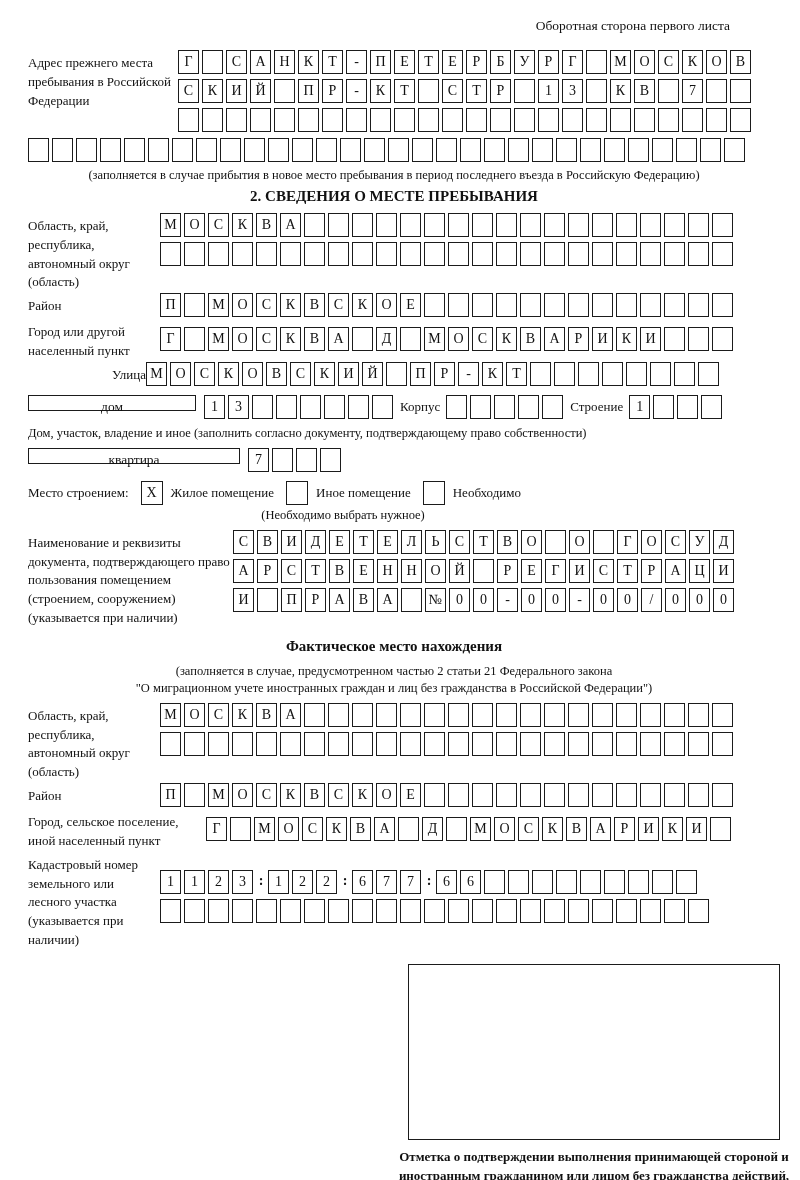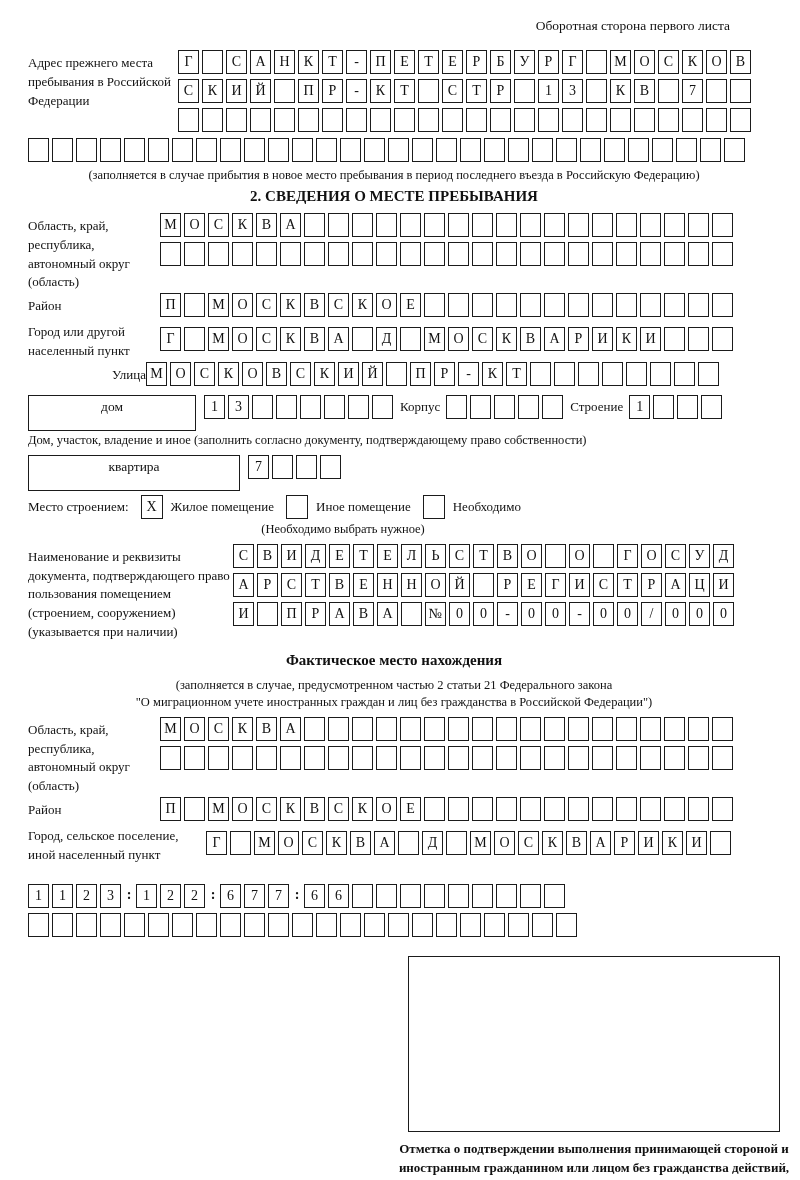--- a/index.html
+++ b/index.html
@@ -21,21 +21,21 @@
   .cell{display:inline-block;box-sizing:border-box;width:21px;height:24px;
         border:1.6px solid #1b1b1b;margin-right:3px;text-align:center;
         font-size:14px;line-height:21px;vertical-align:top;
         font-family:"Liberation Serif",serif;}
   .cell.sep{border:none;width:10px;margin-right:2px;font-weight:bold;line-height:22px;}
 
   .note{font-size:12.5px;line-height:1.35;}
   .center{text-align:center;font-family:Liberation Serif, serif;}
   .heading{font-size:15px;font-weight:bold;text-align:center;margin:4px 0 8px 0;}
 
-  .bigbox{box-sizing:border-box;height:36px;border:1.6px solid #1b1b1b;
+  .bigbox{box-sizing:border-box;height:16px;border:1.6px solid #1b1b1b;
           text-align:center;font-size:13.5px;line-height:21px;flex:none;margin-right:8px;}
   .dom-box{width:168px;}
   .kv-box{width:212px;}
   .inline-lbl{font-size:13px;padding:4px 6px 0 4px;flex:none;}
 
   .chkrow{margin-top:4px;}
   .chk{display:inline-block;box-sizing:border-box;width:22px;height:24px;
        border:1.6px solid #1b1b1b;text-align:center;font-size:14px;line-height:21px;
        vertical-align:middle;margin:0 8px 0 12px;}
   .chklbl{font-size:13px;vertical-align:middle;}
@@ -135,20 +135,21 @@
     <div class="lbl w132">Район</div>
     <div class="cellrow"><span class="cell">П</span><span class="cell"></span><span class="cell">М</span><span class="cell">О</span><span class="cell">С</span><span class="cell">К</span><span class="cell">В</span><span class="cell">С</span><span class="cell">К</span><span class="cell">О</span><span class="cell">Е</span><span class="cell"></span><span class="cell"></span><span class="cell"></span><span class="cell"></span><span class="cell"></span><span class="cell"></span><span class="cell"></span><span class="cell"></span><span class="cell"></span><span class="cell"></span><span class="cell"></span><span class="cell"></span><span class="cell"></span></div>
   </div>
 
   <div class="row">
     <div class="lbl w178" style="padding-top:0;">Город, сельское поселение, иной населенный пункт</div>
     <div class="cellrow" style="padding-top:4px;"><span class="cell">Г</span><span class="cell"></span><span class="cell">М</span><span class="cell">О</span><span class="cell">С</span><span class="cell">К</span><span class="cell">В</span><span class="cell">А</span><span class="cell"></span><span class="cell">Д</span><span class="cell"></span><span class="cell">М</span><span class="cell">О</span><span class="cell">С</span><span class="cell">К</span><span class="cell">В</span><span class="cell">А</span><span class="cell">Р</span><span class="cell">И</span><span class="cell">К</span><span class="cell">И</span><span class="cell"></span></div>
   </div>
 
   <div class="row">
+    <div class="lbl w132">Кадастровый номер земельного или лесного участка (указывается при наличии)</div>
     <div>
       <div class="cellrow" style="padding-top:18px;"><span class="cell">1</span><span class="cell">1</span><span class="cell">2</span><span class="cell">3</span><span class="cell sep">:</span><span class="cell">1</span><span class="cell">2</span><span class="cell">2</span><span class="cell sep">:</span><span class="cell">6</span><span class="cell">7</span><span class="cell">7</span><span class="cell sep">:</span><span class="cell">6</span><span class="cell">6</span><span class="cell"></span><span class="cell"></span><span class="cell"></span><span class="cell"></span><span class="cell"></span><span class="cell"></span><span class="cell"></span><span class="cell"></span><span class="cell"></span></div>
       <div class="cellrow"><span class="cell"></span><span class="cell"></span><span class="cell"></span><span class="cell"></span><span class="cell"></span><span class="cell"></span><span class="cell"></span><span class="cell"></span><span class="cell"></span><span class="cell"></span><span class="cell"></span><span class="cell"></span><span class="cell"></span><span class="cell"></span><span class="cell"></span><span class="cell"></span><span class="cell"></span><span class="cell"></span><span class="cell"></span><span class="cell"></span><span class="cell"></span><span class="cell"></span><span class="cell"></span></div>
     </div>
   </div>
 
   <div class="stamp-wrap">
     <div class="stamp-box"></div>
     <div class="stamp-note">Отметка о подтверждении выполнения принимающей стороной и иностранным гражданином или лицом без гражданства действий, необходимых для его постановки на учет по месту пребывания</div>
   </div>

